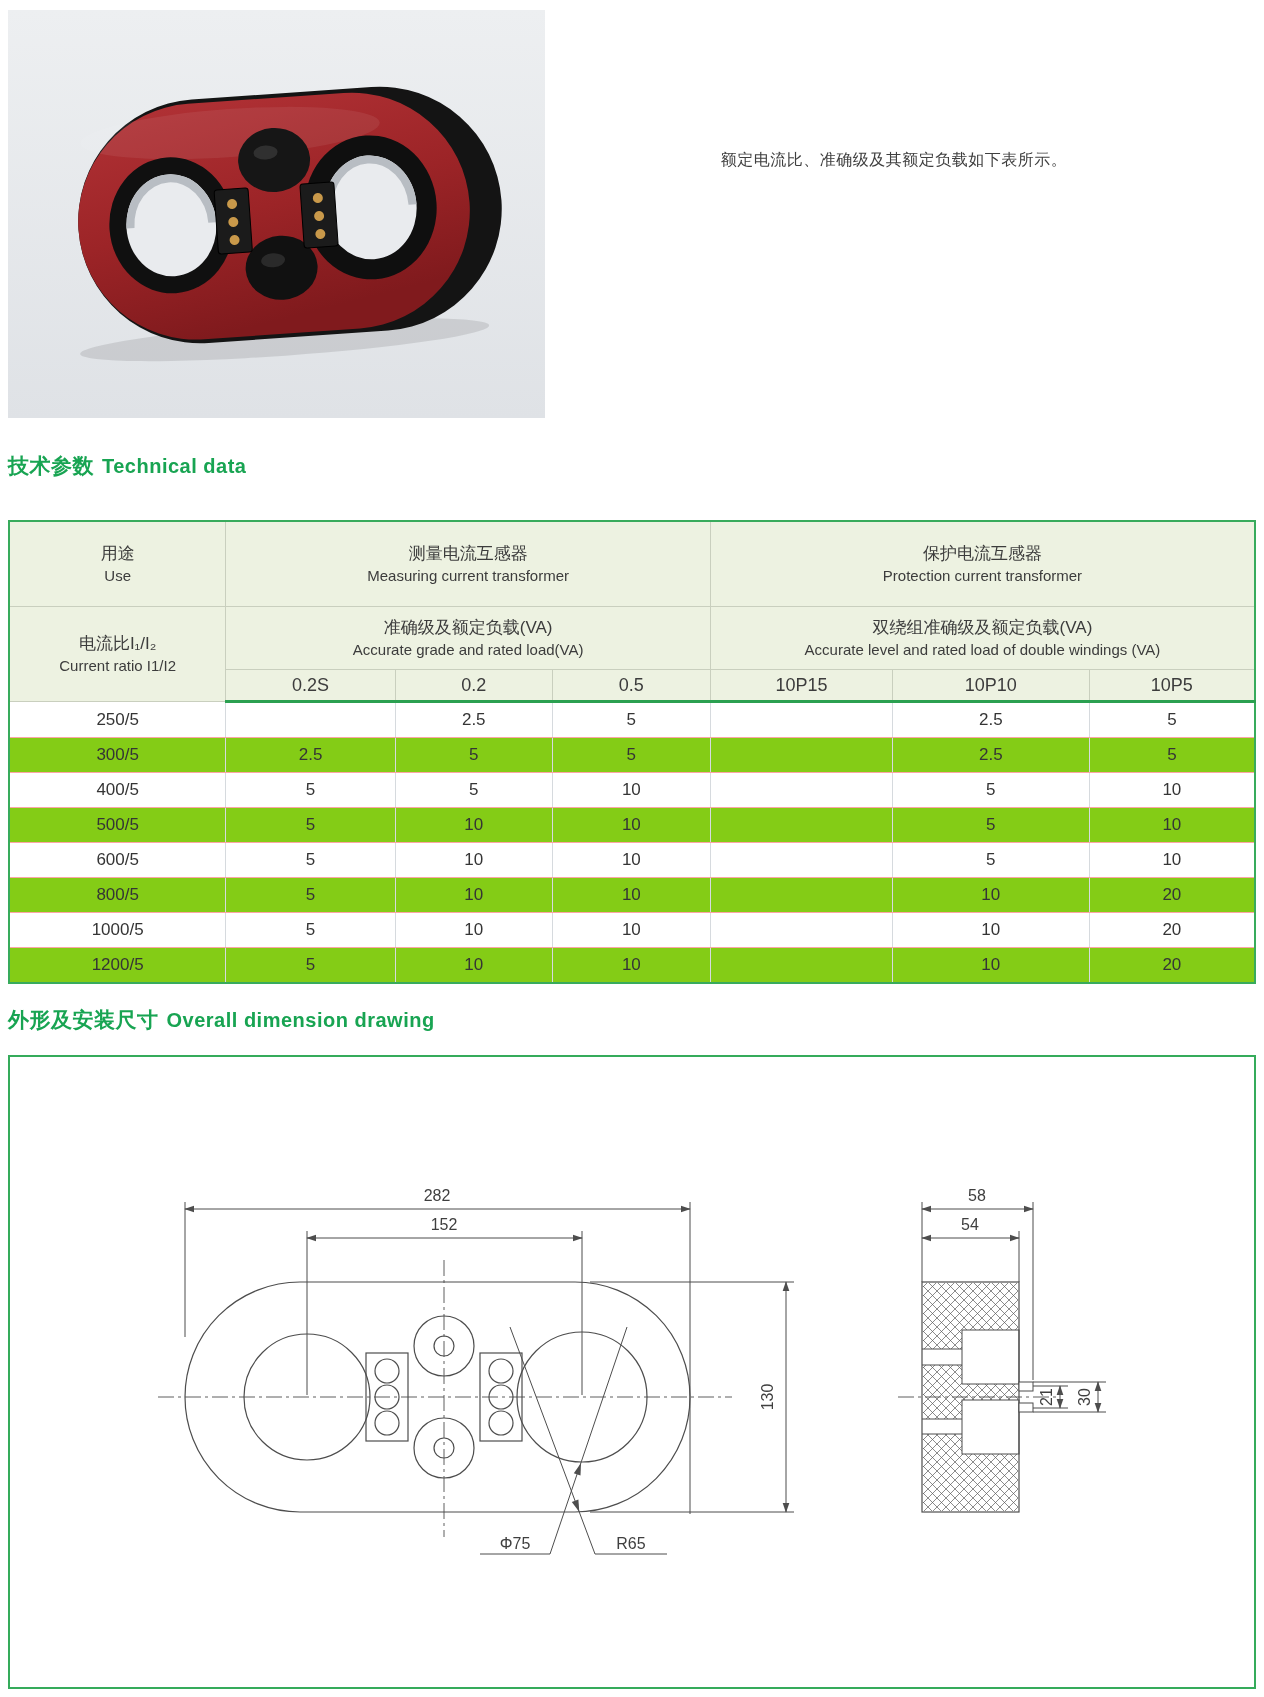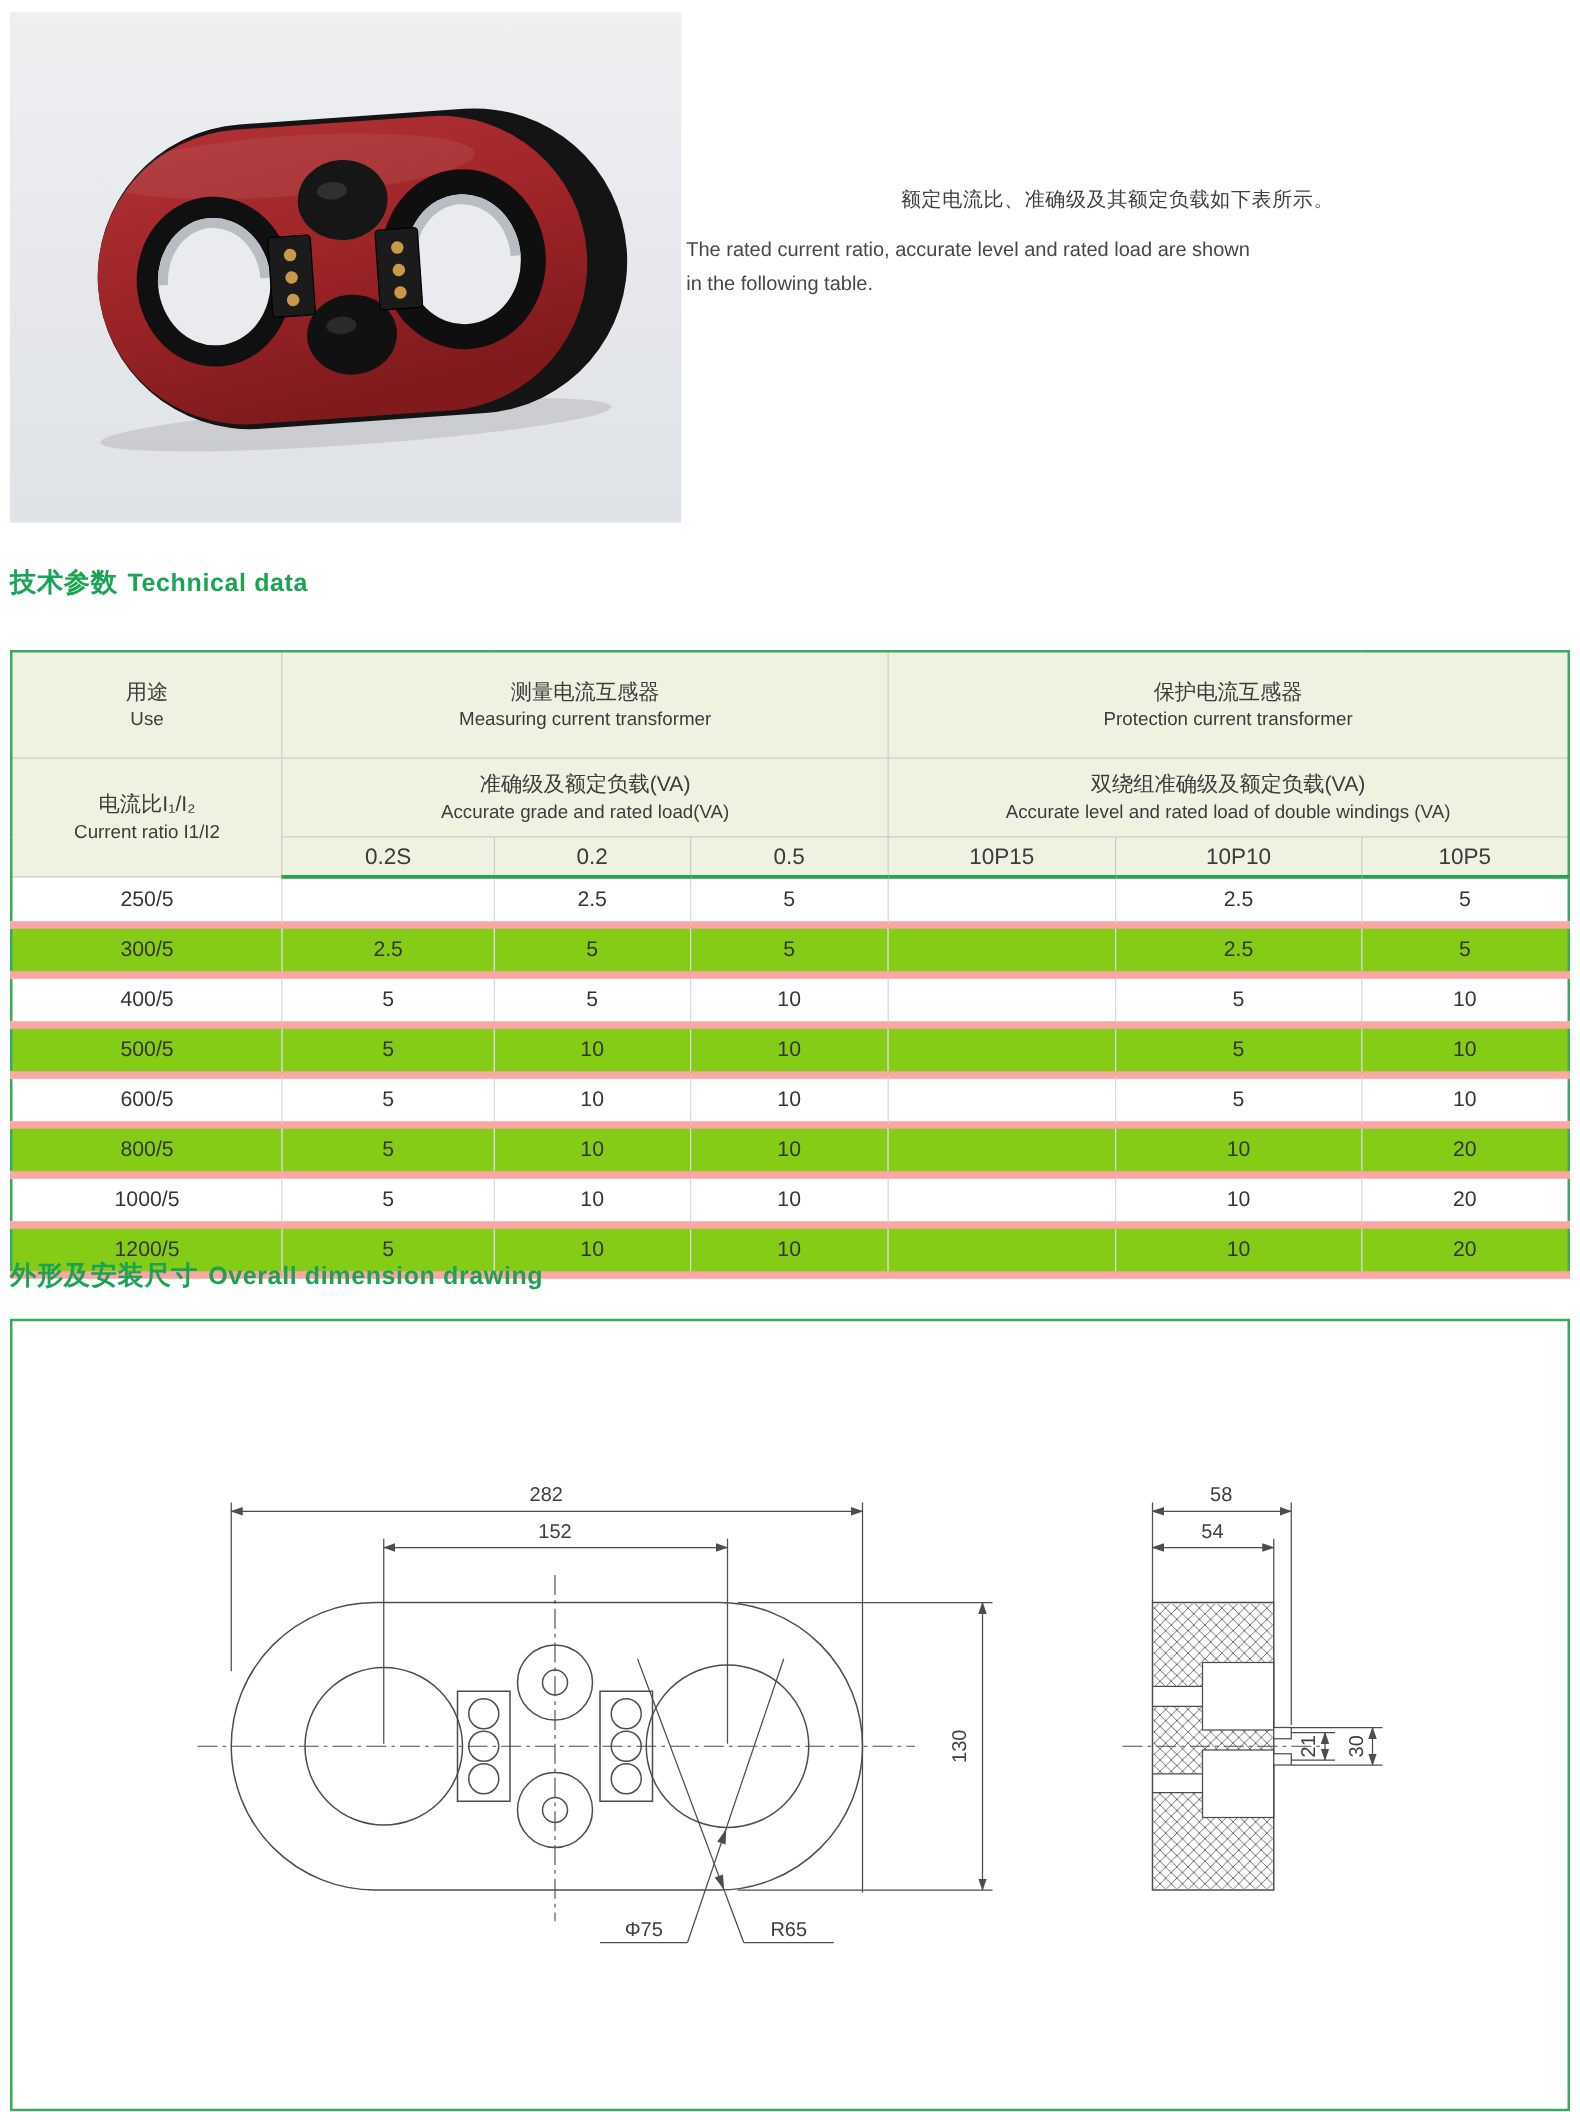--- a/index.html
+++ b/index.html
@@ -24,21 +24,21 @@
   .tech-table{left:8px;top:497px;width:1248px;border-collapse:collapse;table-layout:fixed;margin-top:23px;}
   .tech-table td{text-align:center;vertical-align:middle;padding:0 2px;}
   .tech-table{border:2px solid #38ab5c;}
   .tech-table thead td{background:#edf2e1;border:1px solid #c9cfbe;color:#3c3c3c;}
   .tech-table thead .hr1 td{height:84px;}
   .tech-table thead .hr2 td{height:62px;}
   .tech-table thead .hr3 td{height:30px;font-size:18px;border-bottom:3px solid #2ba050;}
   .hcn{font-size:17px;line-height:1.45;}
   .hen{font-size:15px;line-height:1.35;}
   .tech-table tbody td{height:34px;font-size:17px;color:#353535;
-    border-right:1px solid #d6dade;border-left:1px solid #d6dade;border-bottom:6px solid #fca5a5;background:#ffffff;}
+    border-right:1px solid #d6dade;border-left:1px solid #d6dade;border-bottom:1px solid #fca5a5;background:#ffffff;}
   .tech-table tbody tr.alt td{background:#84cc16;}
   
   .draw-box{left:8px;top:1055px;width:1244px;height:630px;border:2px solid #35ab5b;background:#fff;}
   .draw-box svg{display:block;width:100%;height:100%;}
   svg text{font-family:"Liberation Sans","DejaVu Sans",sans-serif;}
   .dimtxt{font-size:16px;fill:#3f3f3f;}
 </style>
 </head>
 <body>
 
@@ -82,24 +82,20 @@
       <rect x="26" y="-30" width="34" height="64" rx="3" fill="#1b1b1b" stroke="#000"></rect>
       <circle cx="43" cy="-15" r="5" fill="#c9994a"></circle>
         <circle cx="43" cy="3" r="5" fill="#c9994a"></circle>
         <circle cx="43" cy="21" r="5" fill="#c9994a"></circle>
     </g>
   </svg>
 </div>
 
 <div class="abs intro">
   <div class="intro-cn">额定电流比、准确级及其额定负载如下表所示。</div>
-  <div class="intro-en">
-    <div>The rated current ratio, accurate level and rated load are shown</div>
-    <div>in the following table.</div>
-  </div>
 </div>
 
 <div class="abs sec-title t1">
   <span class="cn">技术参数</span><span class="en">Technical data</span>
 </div>
 
 <table class="abs tech-table">
   <colgroup>
     <col style="width:17.4%">
       <col style="width:13.6%">

